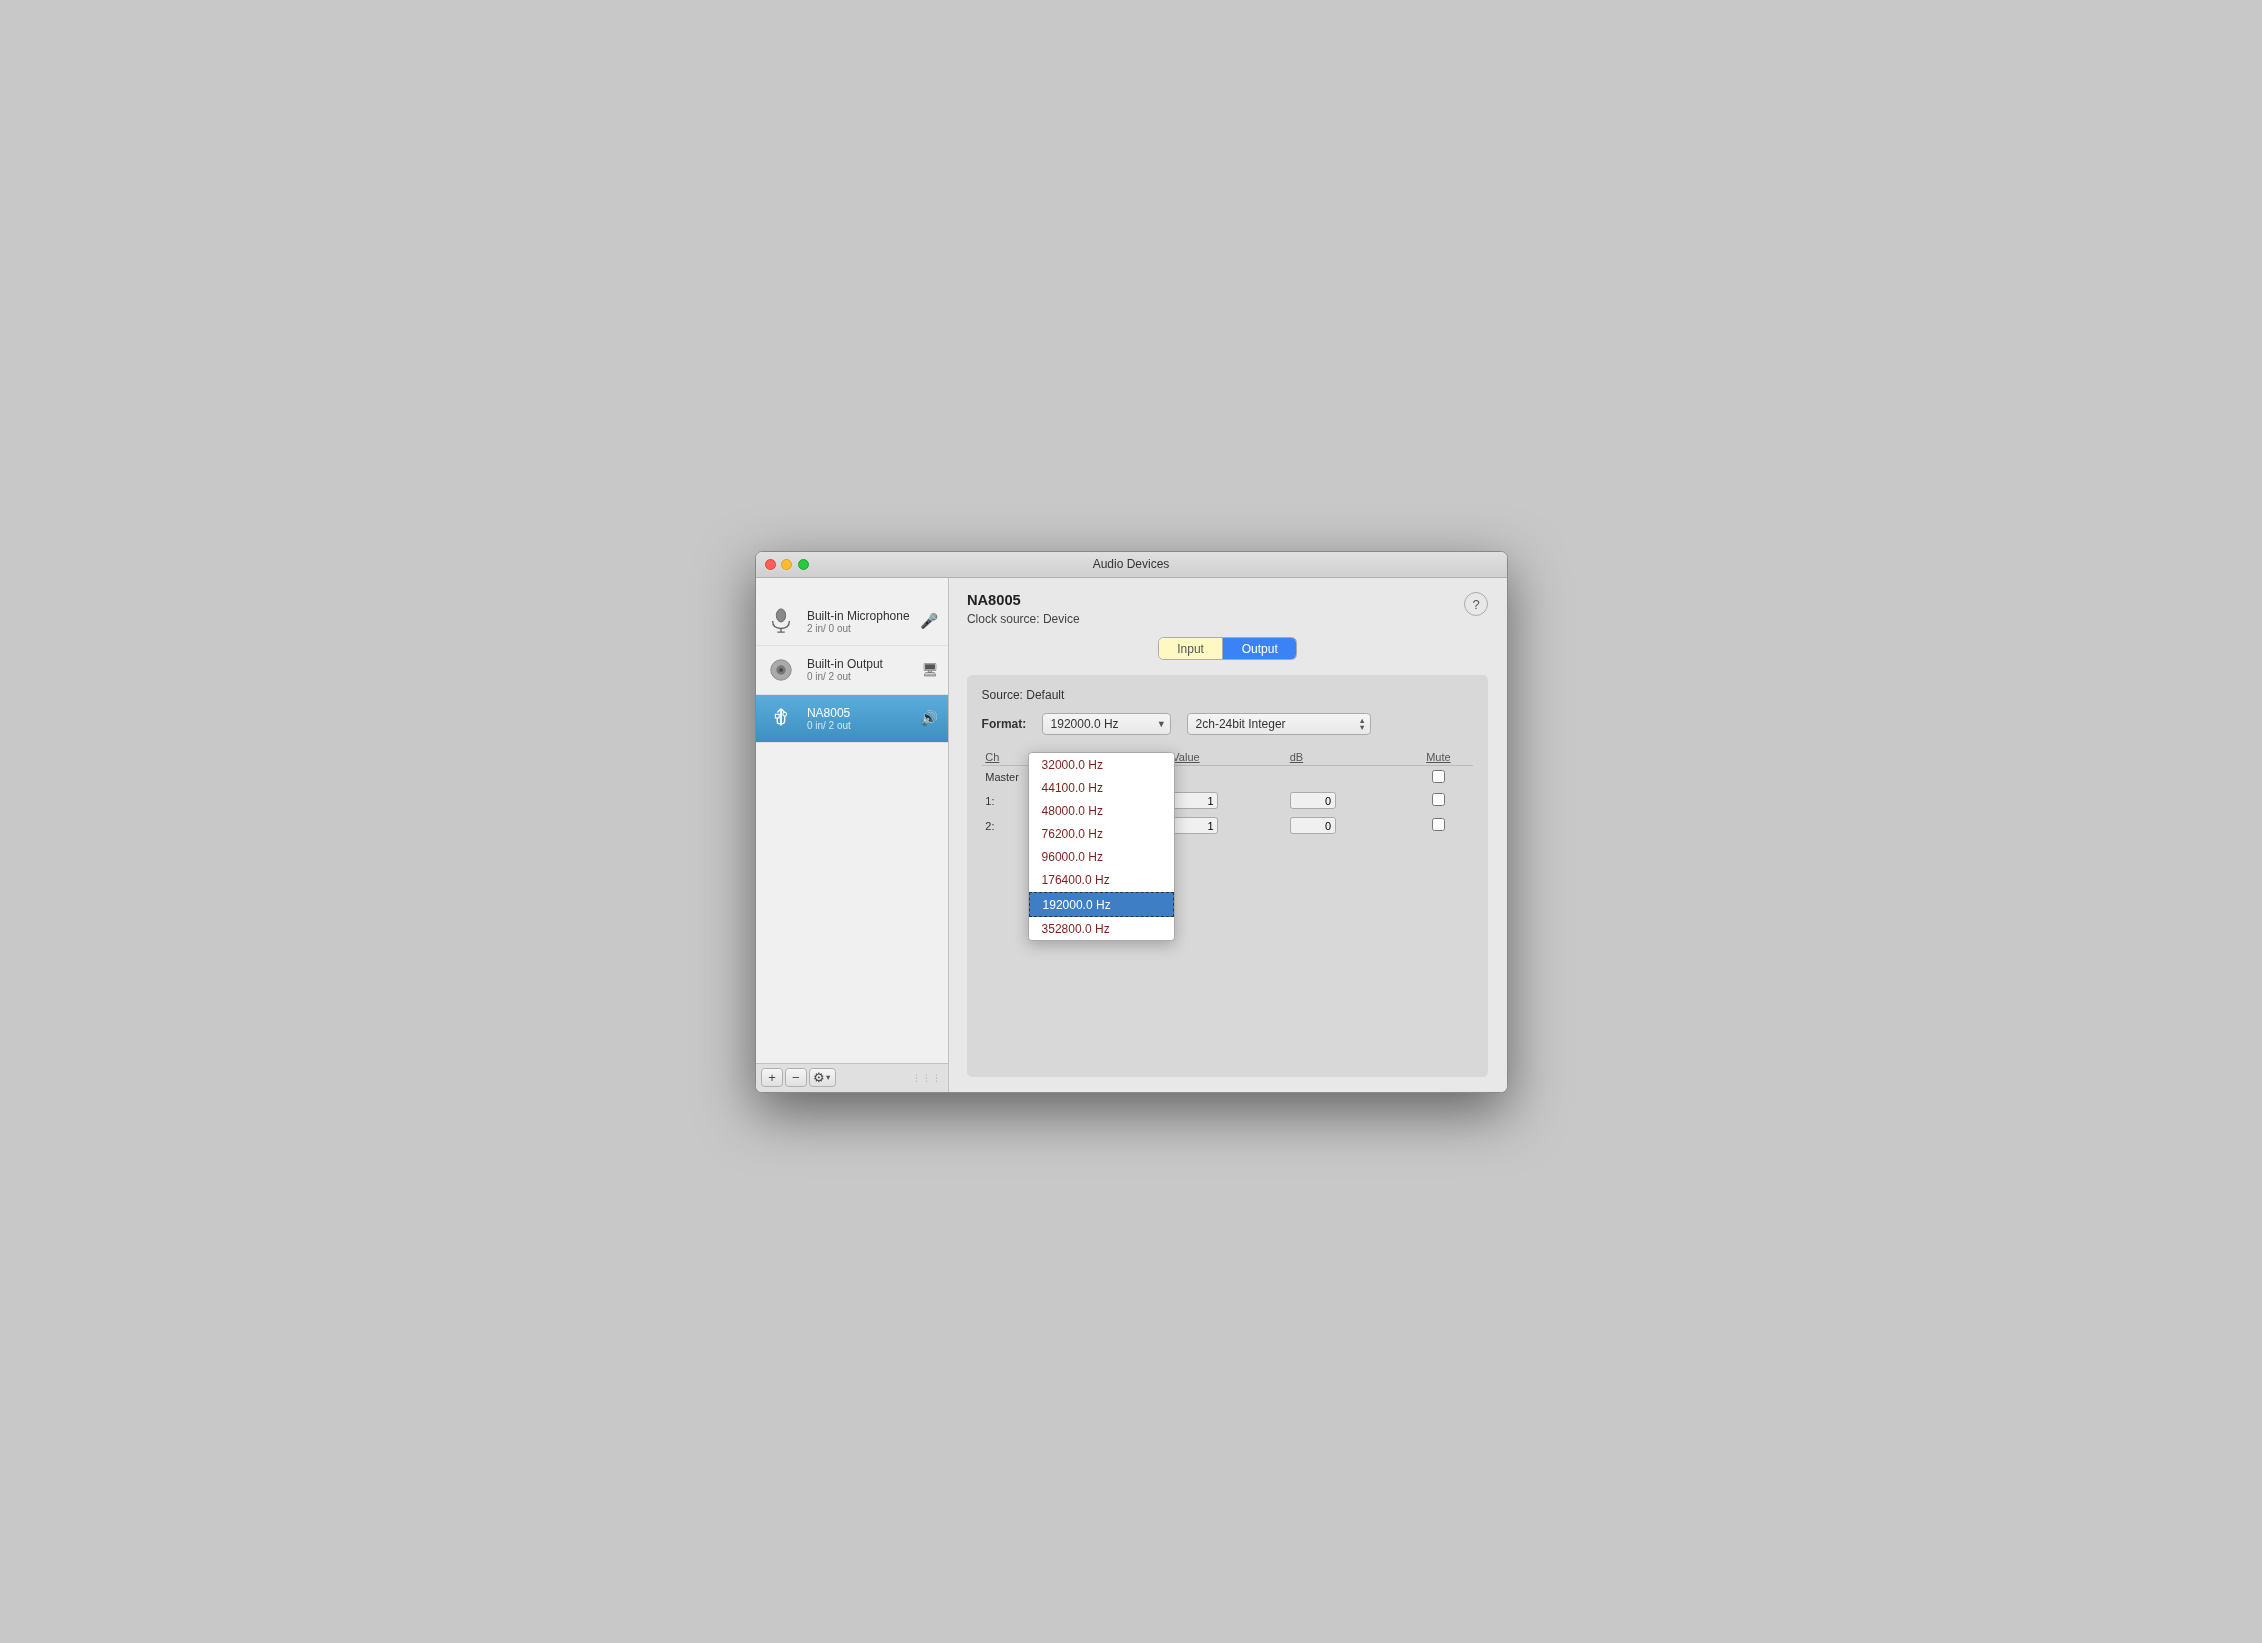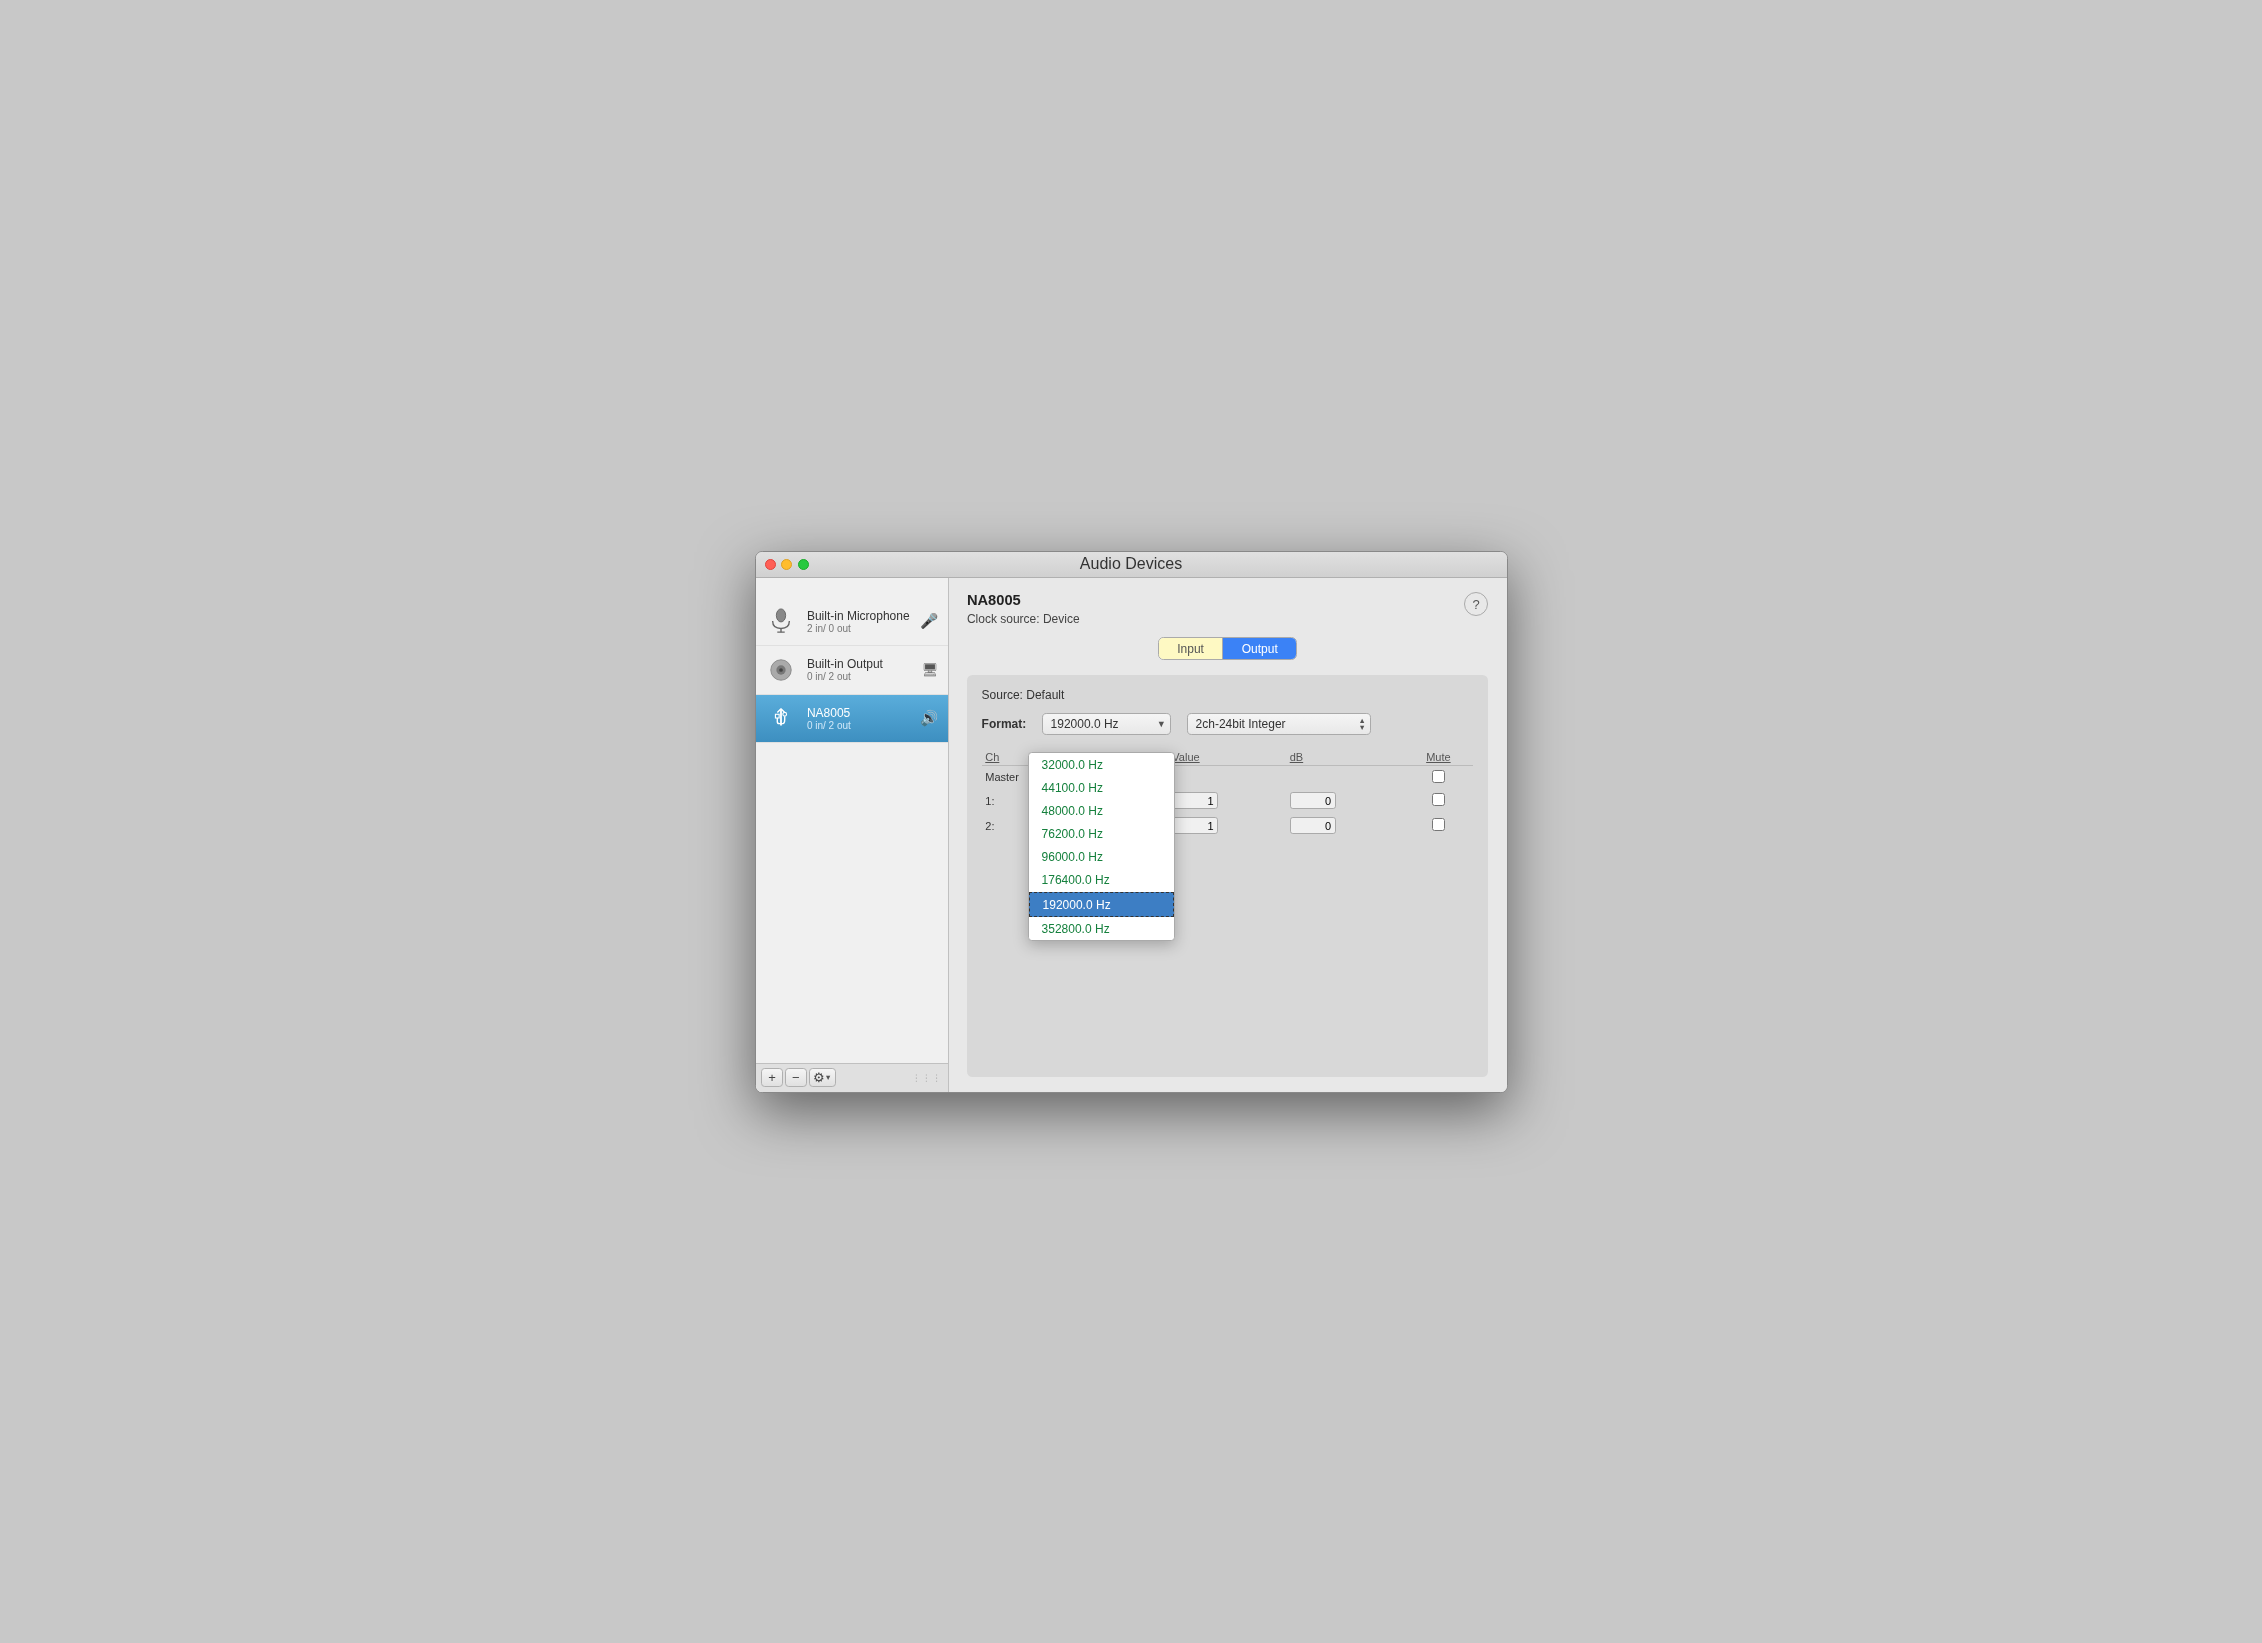--- a/index.html
+++ b/index.html
@@ -26,21 +26,21 @@
       display: flex;
       align-items: center;
       padding: 0 9.2px;
       border-bottom: 0.9px solid #b0b0b0;
       position: relative;
     }
     .titlebar-title {
       position: absolute;
       left: 50%;
       transform: translateX(-50%);
-      font-size: 16px;
+      font-size: 12px;
       font-weight: 500;
       color: #333;
     }
     .traffic-lights {
       display: flex;
       gap: 5.5px;
     }
     .traffic-light {
       width: 11px;
       height: 11px;
@@ -356,21 +356,21 @@
       border: 0.9px solid #aaa;
       border-radius: 3.7px;
       box-shadow: 0 3.7px 14.7px rgba(0,0,0,0.25);
       z-index: 100;
       min-width: 147px;
       overflow: hidden;
     }
     .dropdown-item {
       padding: 4.6px 13px;
       font-size: 12px;
-      color: #15803d;
+      color: #7f1d1d;
       cursor: pointer;
     }
     .dropdown-item.selected {
       background: #3d7ec4;
       color: #fff;
     }
     .selected-dashed {
       border: 1.8px dashed #333 !important;
     }
 

